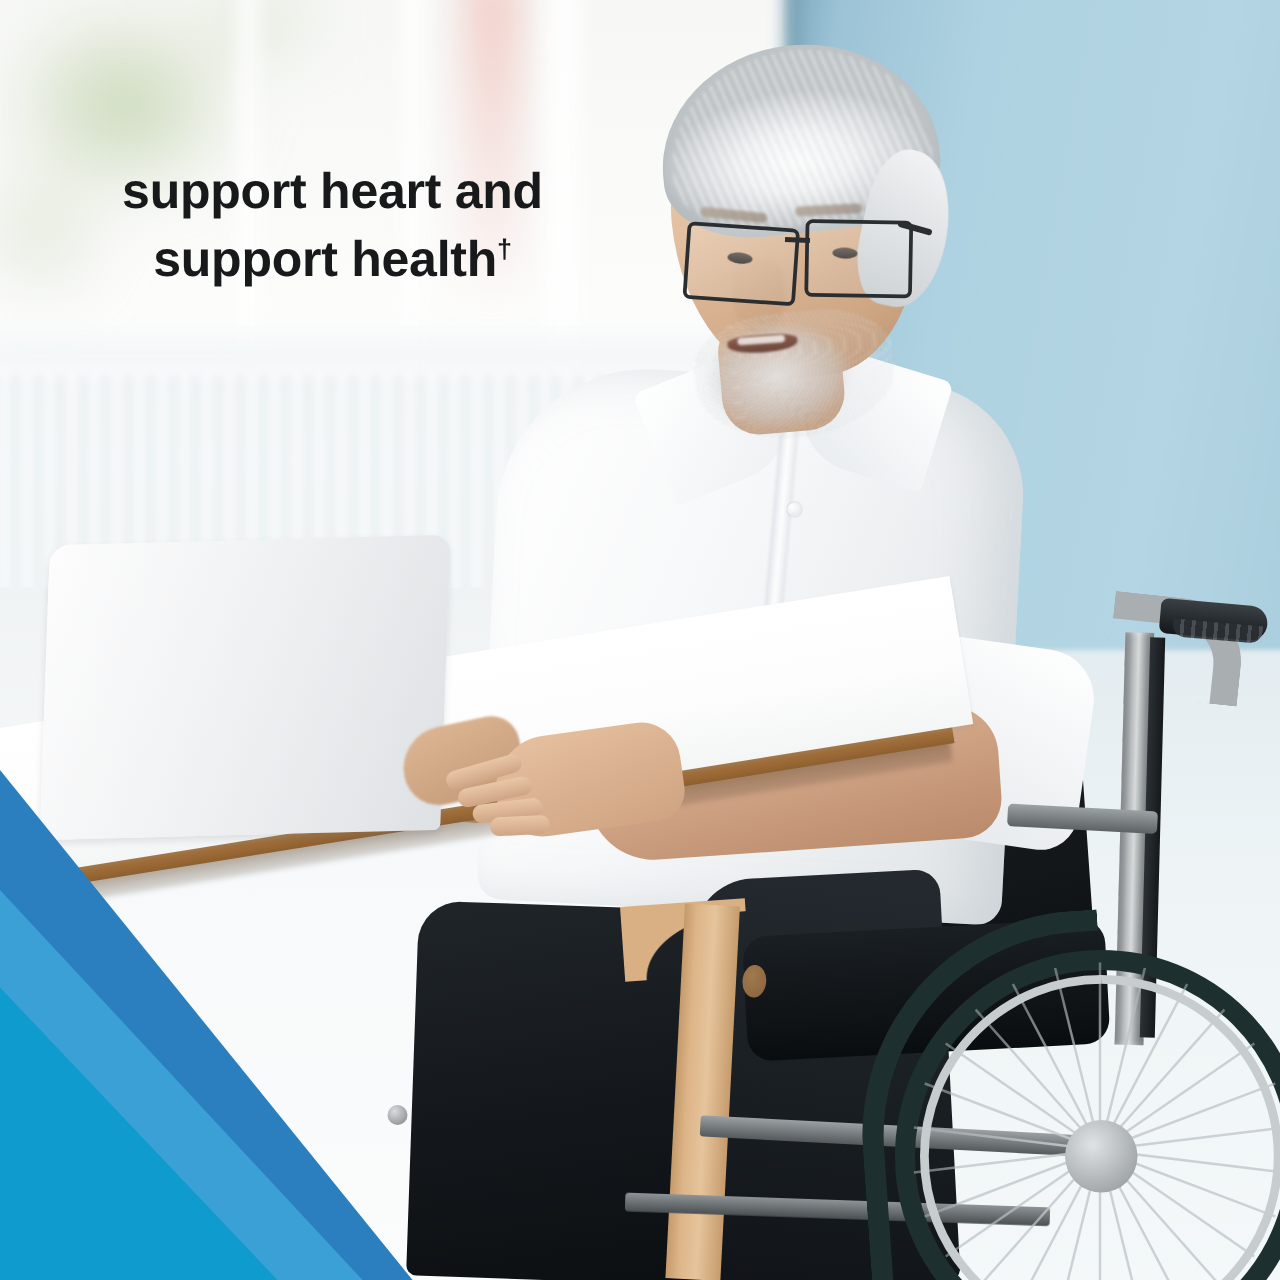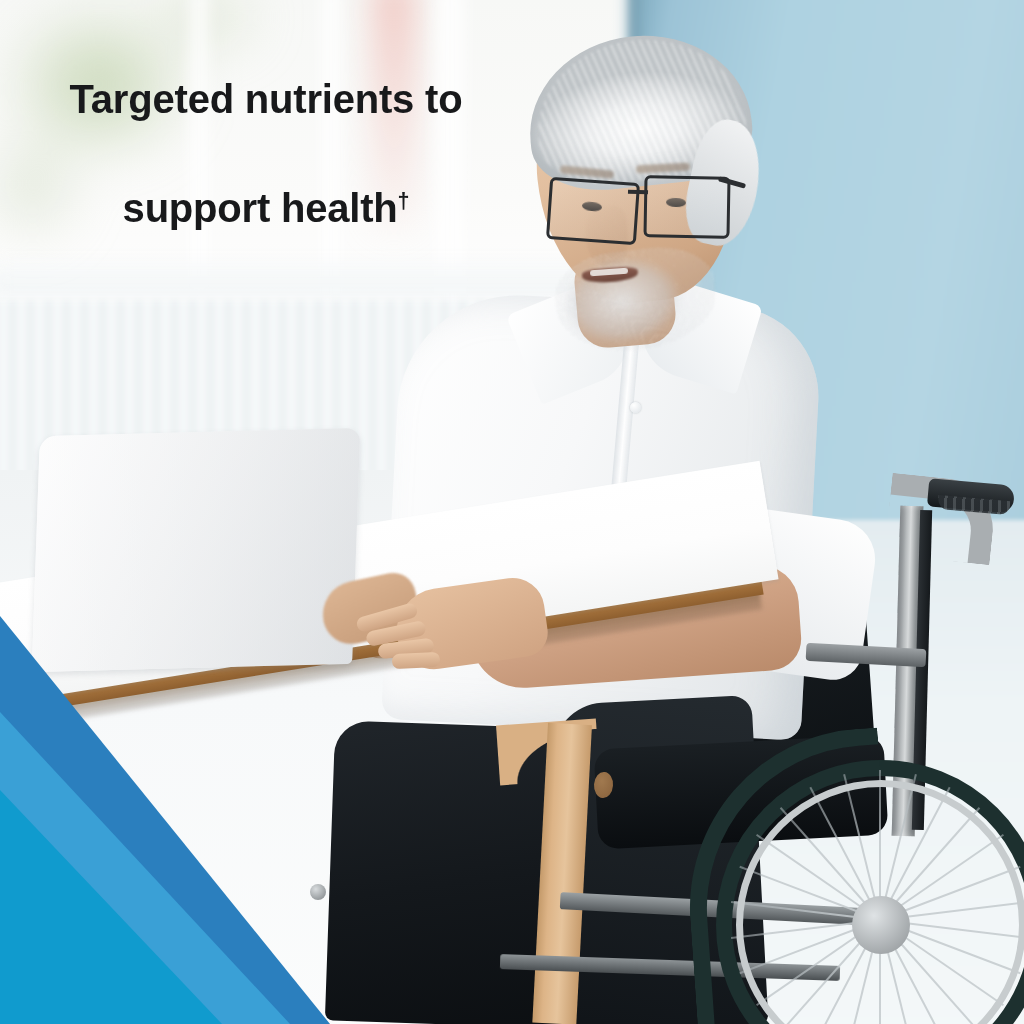--- a/index.html
+++ b/index.html
@@ -544,22 +544,22 @@
       <div class="spoke" style="transform: rotate(304.615deg);"></div>
       <div class="spoke" style="transform: rotate(318.462deg);"></div>
       <div class="spoke" style="transform: rotate(332.308deg);"></div>
       <div class="spoke" style="transform: rotate(346.154deg);"></div>
     </div>
   <div class="wheel-rim"></div>
   <div class="wheel-hub"></div>
   <div class="wheel-frontarc"></div>
 
   <div class="headline">
-    <span>Targeted nutrients to</span><br>
     <br>
+    <span>support heart and</span><br>
     <span>support health</span><sup>†</sup>
   </div>
 
   <div class="brand-corner">
     <svg viewBox="0 0 430 430" xmlns="http://www.w3.org/2000/svg" aria-hidden="true">
       <polygon id="band-dark" points="0,22 330,430 232,430 0,146" fill="#2b7fbe"></polygon>
       <polygon id="band-mid" points="0,118 290,430 190,430 0,222" fill="#3aa0d6"></polygon>
       <polygon id="band-main" points="0,196 222,430 0,430" fill="#109bce"></polygon>
     </svg>
   </div>

